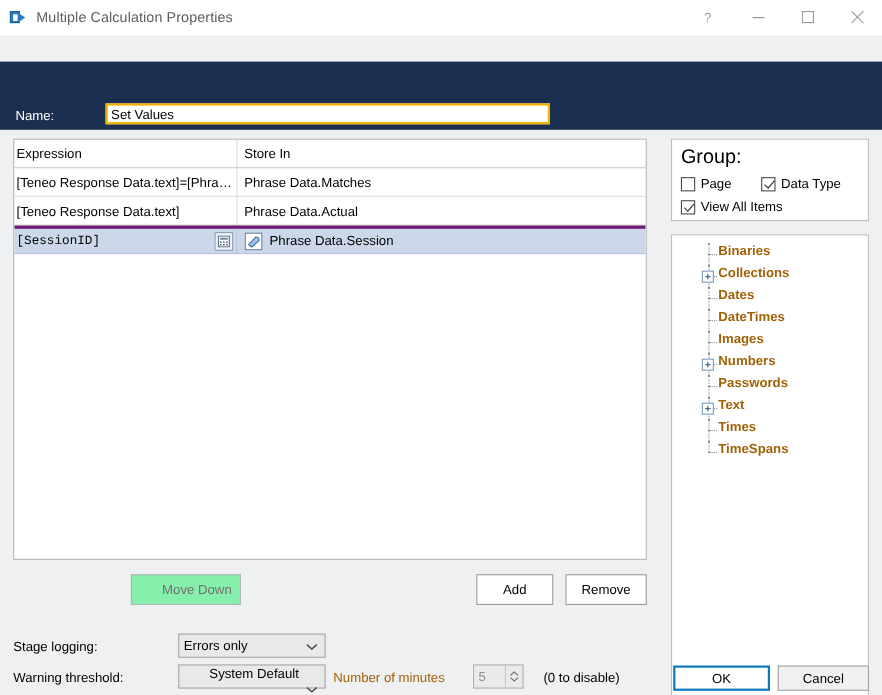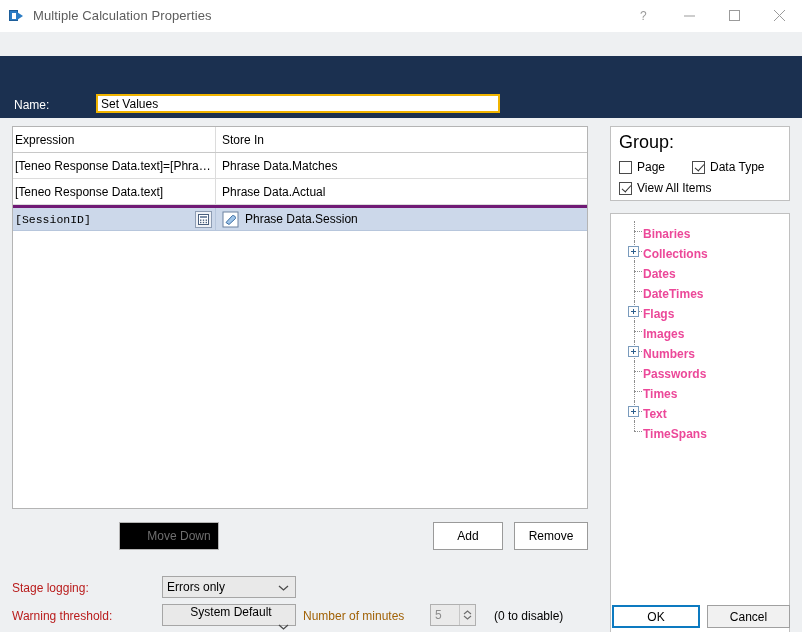--- a/index.html
+++ b/index.html
@@ -216,35 +216,35 @@
     border: 1px solid #9a9a9a;
     box-sizing: border-box;
     font-family: "Liberation Sans", sans-serif;
     font-size: 12px;
     color: #000;
     display: flex; align-items: center; justify-content: center;
     position: absolute;
     cursor: default;
   }
   .btn.disabled {
-    background: #000000;
+    background: #86efac;
     color: #6f6f6f;
     border-color: #b5b5b5;
     padding-left: 20px;
   }
   .btn-moveup   { left: 14px;  top: 404px; width: 100px; height: 28px; }
   .btn-movedown { left: 119px; top: 404px; width: 100px; height: 28px; }
   .btn-add      { left: 433px; top: 404px; width: 70px;  height: 28px; }
   .btn-remove   { left: 514px; top: 404px; width: 74px;  height: 28px; }
 
   
   .form-label {
     position: absolute;
     font-size: 12px;
-    color: #b91c1c;
+    color: #000000;
   }
   .lbl-stagelog { left: 12px; top: 463px; }
   .lbl-warnthr  { left: 12px; top: 491px; }
   .lbl-minutes  { left: 303px; top: 491px; color: #a16207; }
   .lbl-disable  { left: 494px; top: 491px; color: #000; }
 
   .combo {
     position: absolute;
     background: #e9e9e9;
     border: 1px solid #a6a6a6;
@@ -329,26 +329,26 @@
     left: 610px; top: 95px;
     width: 180px; height: 476px;
     background: #ffffff;
     border: 1px solid #c0c0c0;
     box-sizing: border-box;
     padding-top: 7px;
     overflow: hidden;
   }
   .tree-item {
     display: flex;
-    align-items: flex-end;
+    align-items: flex-start;
     height: 20px;
-    padding-left: 14px;
+    padding-left: 24px;
     font-size: 12px;
     font-weight: bold;
-    color: #ec4899;
+    color: #a16207;
     position: relative;
   }
   .tree-stub {
     width: 18px;
     flex: 0 0 auto;
     display: flex;
     align-items: center;
     justify-content: flex-start;
     height: 100%;
     position: relative;
@@ -599,60 +599,52 @@
       <span class="tree-stub">
           <span class="vline"></span>
           <span class="dots"></span>
         </span>
       <span>DateTimes</span>
     </div>
     <div class="tree-item">
       <span class="tree-stub">
           <span class="vline"></span>
           <span class="dots"></span>
+        </span>
+      <span>Images</span>
+    </div>
+    <div class="tree-item">
+      <span class="tree-stub">
+          <span class="vline"></span>
+          <span class="dots"></span>
           <span class="expander"></span>
         </span>
-      <span>Flags</span>
-    </div>
-    <div class="tree-item">
-      <span class="tree-stub">
-          <span class="vline"></span>
-          <span class="dots"></span>
-        </span>
-      <span>Images</span>
+      <span>Numbers</span>
+    </div>
+    <div class="tree-item">
+      <span class="tree-stub">
+          <span class="vline"></span>
+          <span class="dots"></span>
+        </span>
+      <span>Passwords</span>
     </div>
     <div class="tree-item">
       <span class="tree-stub">
           <span class="vline"></span>
           <span class="dots"></span>
           <span class="expander"></span>
         </span>
-      <span>Numbers</span>
-    </div>
-    <div class="tree-item">
-      <span class="tree-stub">
-          <span class="vline"></span>
-          <span class="dots"></span>
-        </span>
-      <span>Passwords</span>
+      <span>Text</span>
     </div>
     <div class="tree-item">
       <span class="tree-stub">
           <span class="vline"></span>
           <span class="dots"></span>
         </span>
       <span>Times</span>
-    </div>
-    <div class="tree-item">
-      <span class="tree-stub">
-          <span class="vline"></span>
-          <span class="dots"></span>
-          <span class="expander"></span>
-        </span>
-      <span>Text</span>
     </div>
     <div class="tree-item">
       <span class="tree-stub last">
           <span class="vline"></span>
           <span class="dots"></span>
         </span>
       <span>TimeSpans</span>
     </div>
   </div>
 

